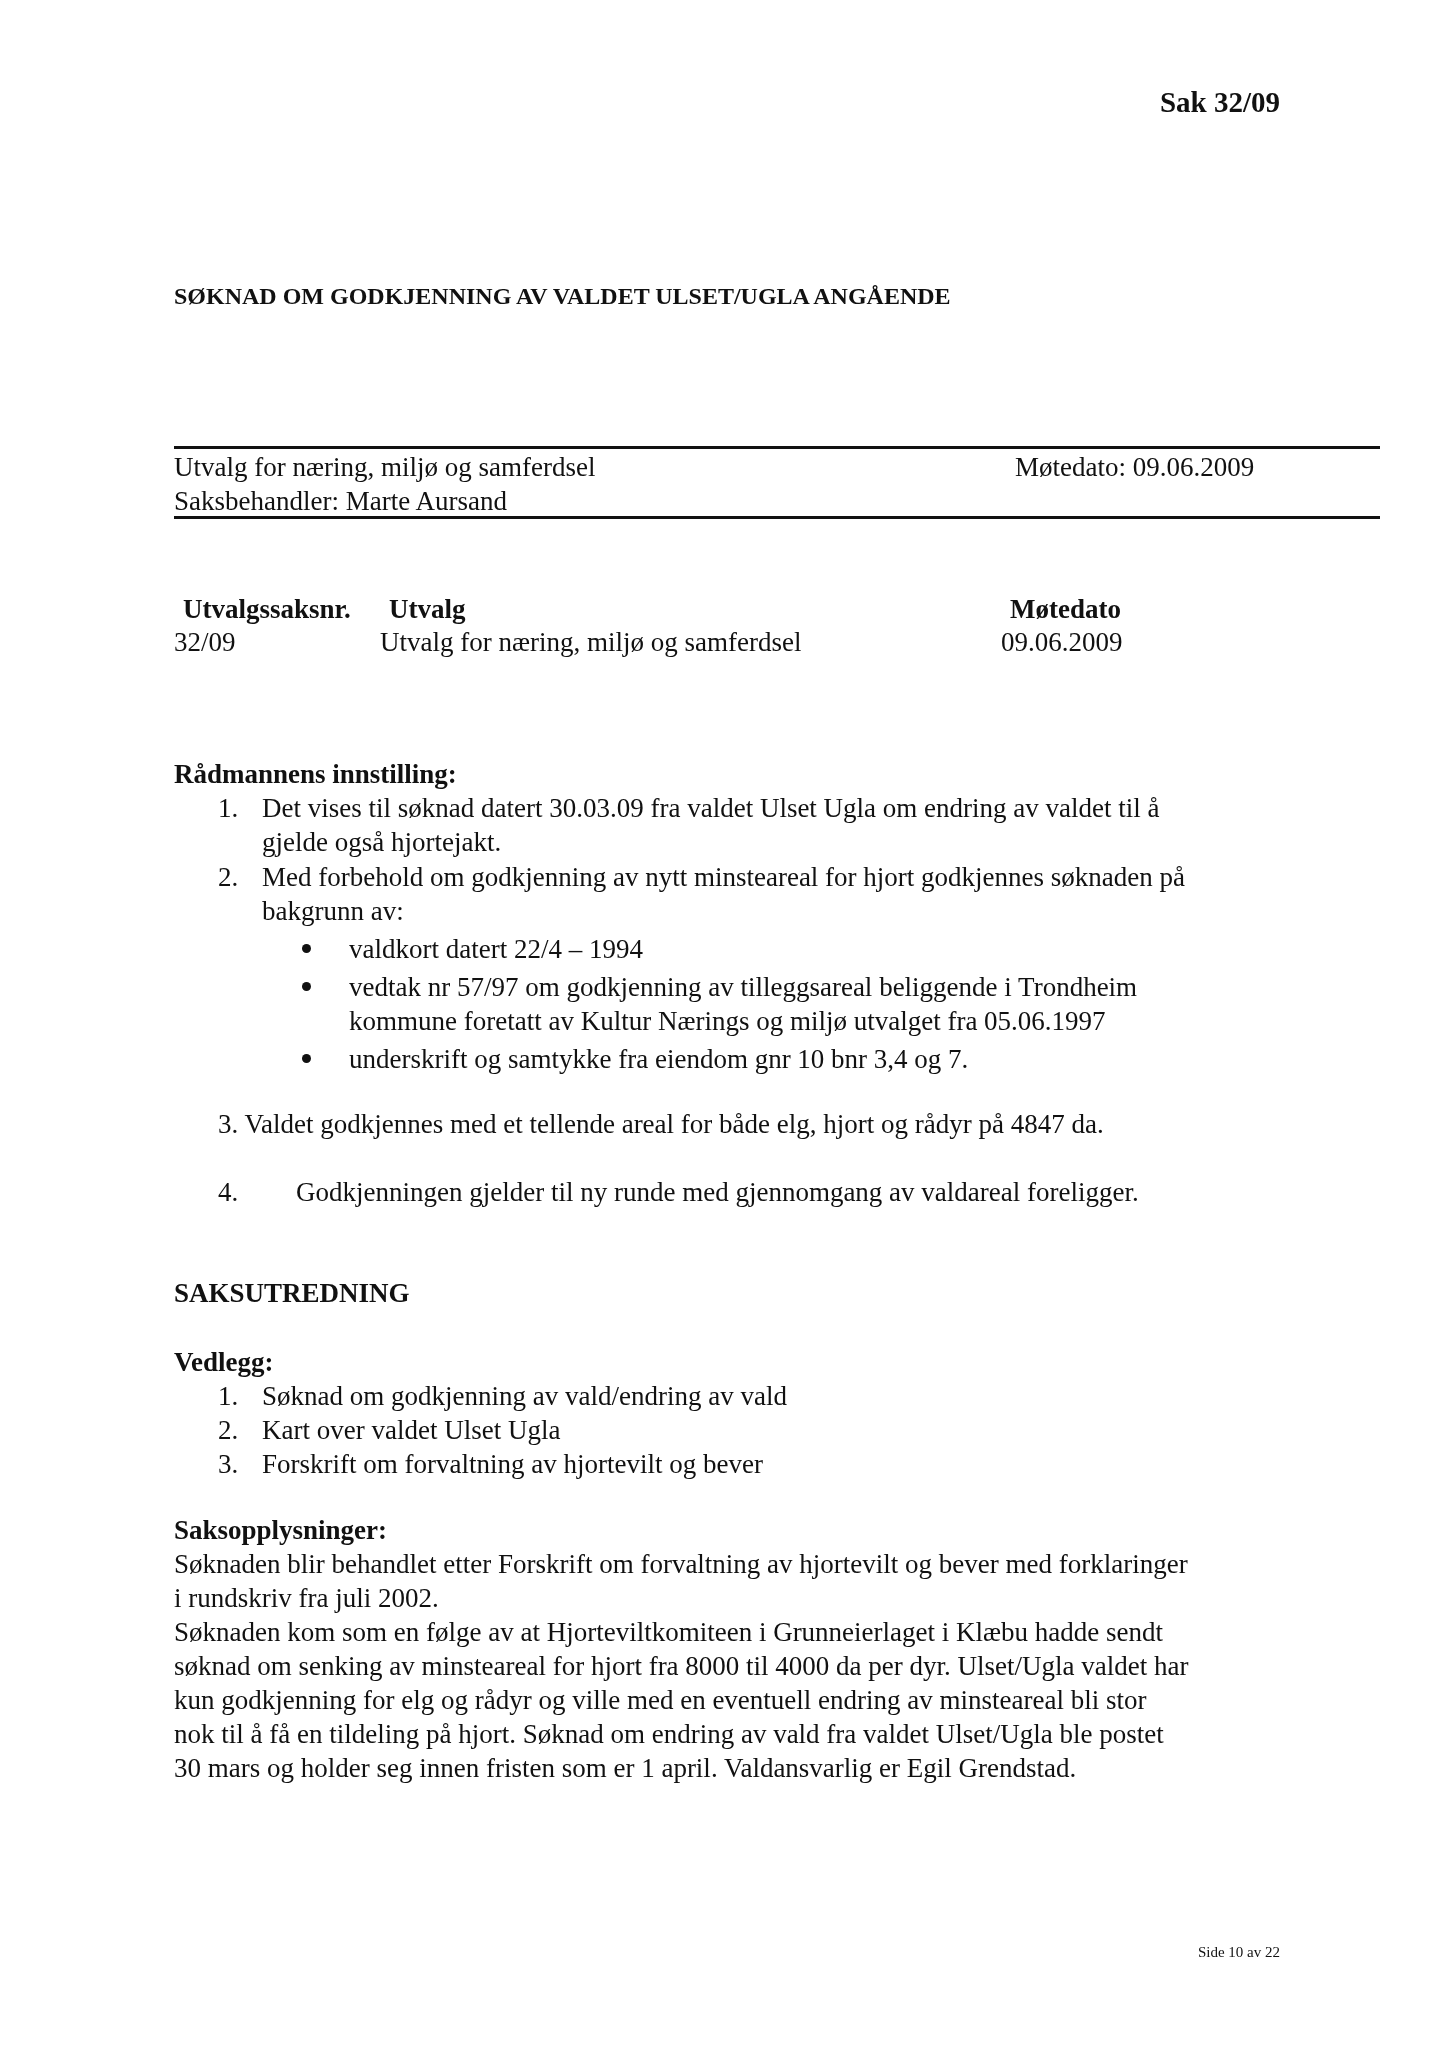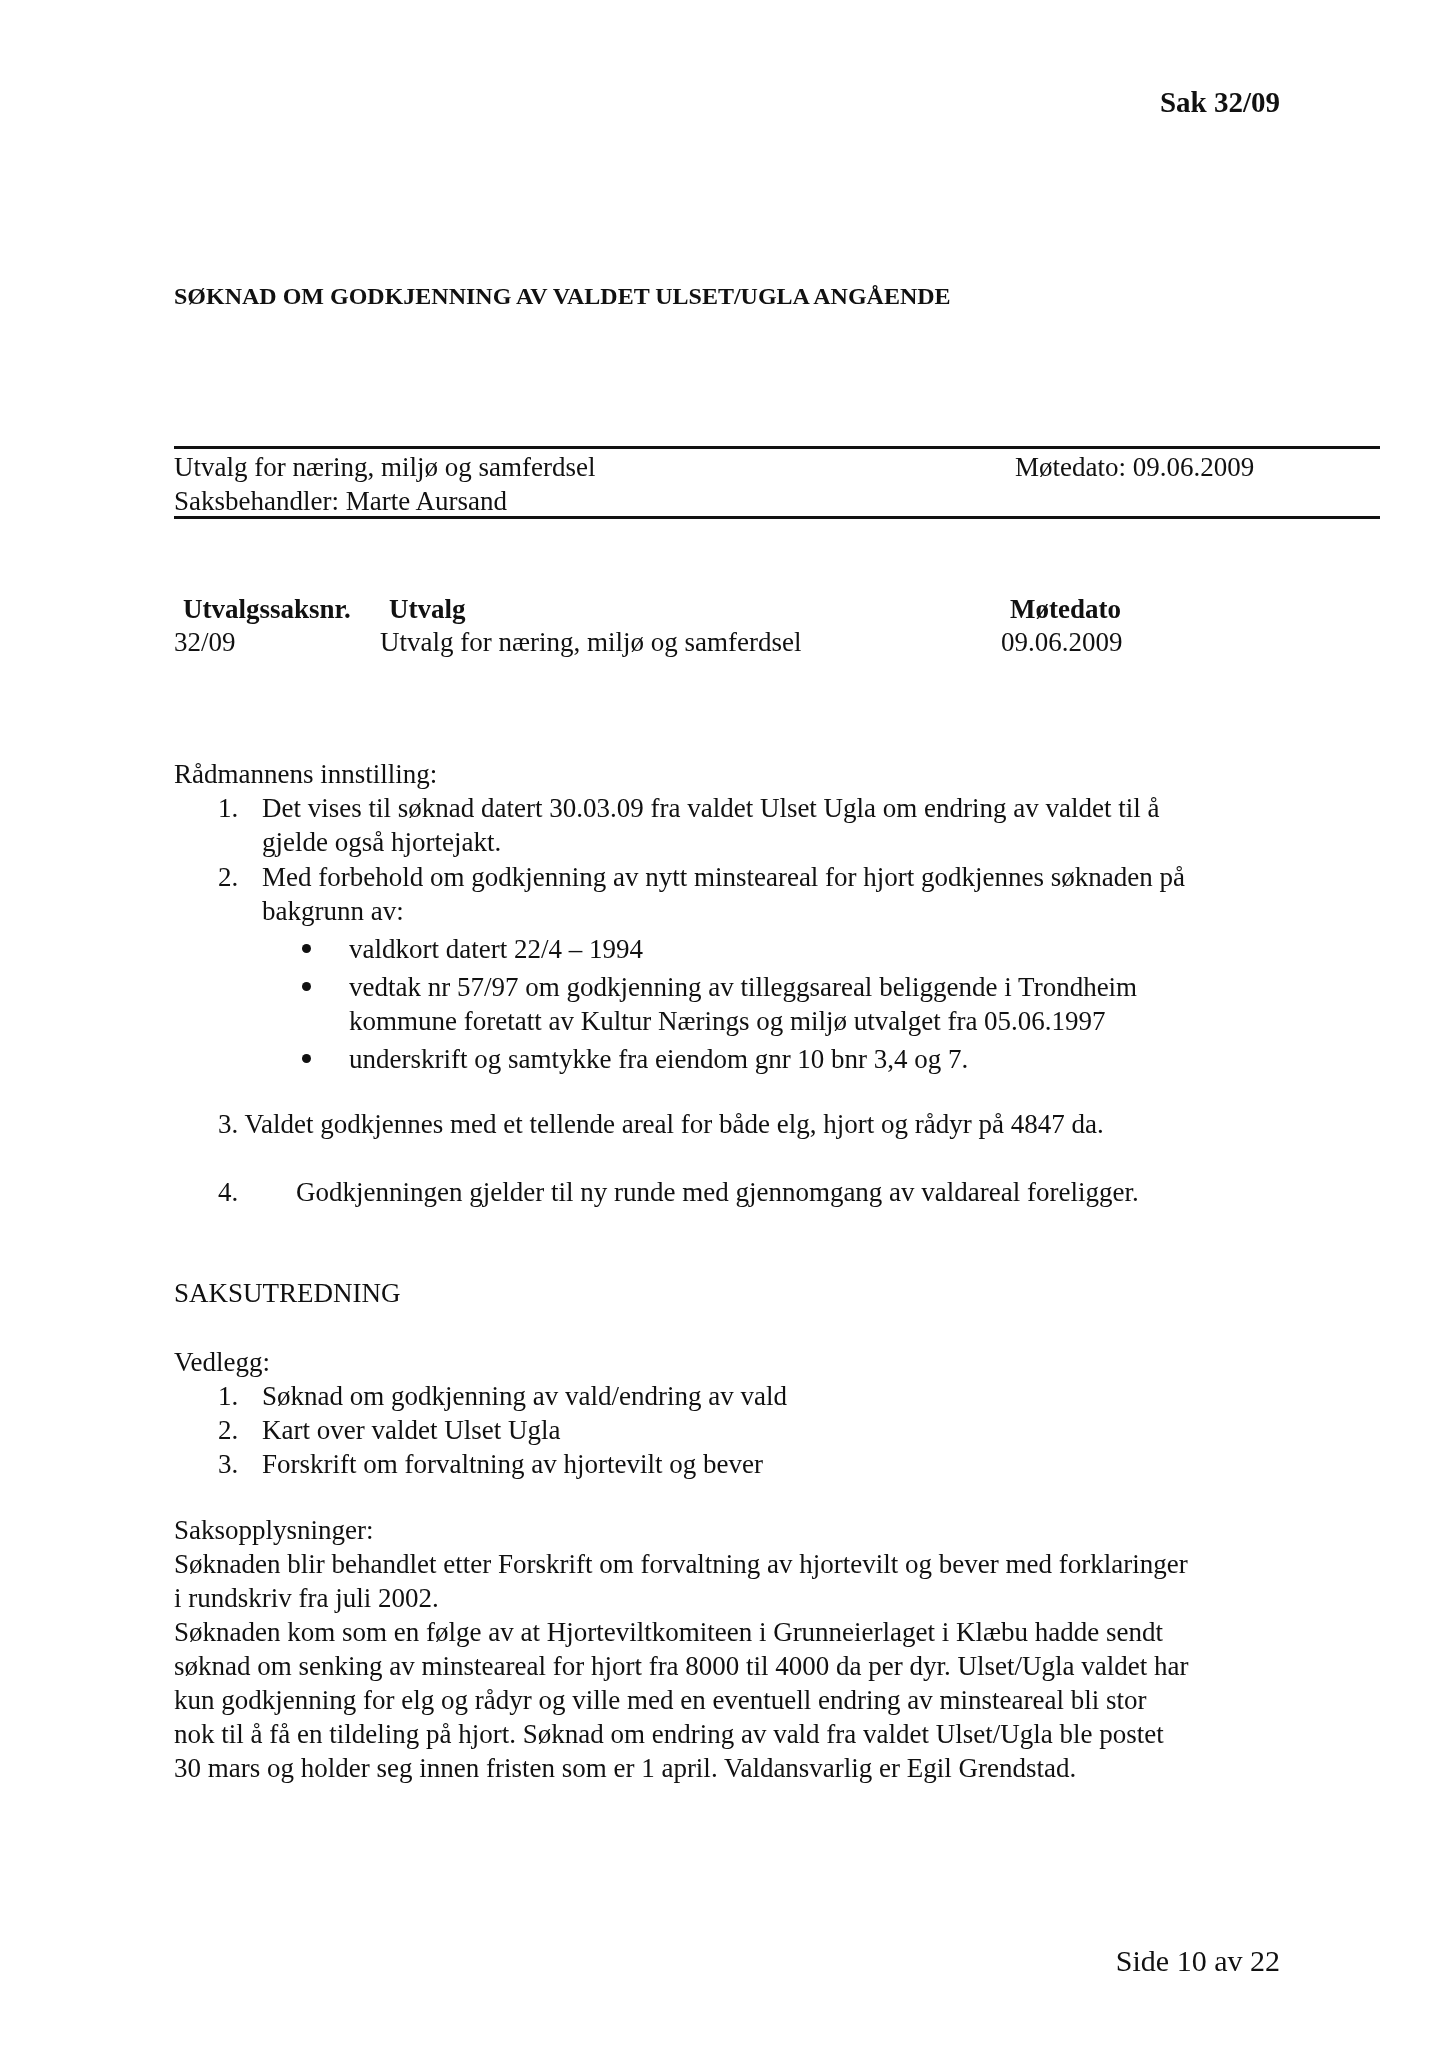--- a/index.html
+++ b/index.html
@@ -50,21 +50,21 @@
     .case-handler { left: 174px; top: 484px; }
 
     
     .th { top: 592px; font-weight: bold; margin-left: 9px; }
     .td { top: 625px; }
     .col1 { left: 174px; }
     .col2 { left: 380px; }
     .col3 { left: 1001px; }
 
     
-    .section-heading { font-weight: normal; }
+    .section-heading { font-weight: bold; }
     .bullet-dot {
       display: inline-block;
       width: 9px; height: 9px;
       border-radius: 50%;
       background: #111;
       vertical-align: middle;
       margin-right: 38px;
       position: relative; top: -3px;
     }
   </style>
@@ -141,15 +141,15 @@
   <div>
     <div class="abs txt" style="left:174px; top:1547px;">Søknaden blir behandlet etter Forskrift om forvaltning av hjortevilt og bever med forklaringer</div>
     <div class="abs txt" style="left:174px; top:1581px;">i rundskriv fra juli 2002.</div>
     <div class="abs txt" style="left:174px; top:1615px;">Søknaden kom som en følge av at Hjorteviltkomiteen i Grunneierlaget i Klæbu hadde sendt</div>
     <div class="abs txt" style="left:174px; top:1649px;">søknad om senking av minsteareal for hjort fra 8000 til 4000 da per dyr. Ulset/Ugla valdet har</div>
     <div class="abs txt" style="left:174px; top:1683px;">kun godkjenning for elg og rådyr og ville med en eventuell endring av minsteareal bli stor</div>
     <div class="abs txt" style="left:174px; top:1717px;text-align:center;">nok til å få en tildeling på hjort. Søknad om endring av vald fra valdet Ulset/Ugla ble postet</div>
     <div class="abs txt" style="left:174px; top:1751px;">30 mars og holder seg innen fristen som er 1 april. Valdansvarlig er Egil Grendstad.</div>
   </div>
 
-  <div class="abs" style="right:167px; top:1944px; font-size:30px;">Side 10 av 22</div>
+  <div class="abs" style="right:167px; top:1944px; font-size:15px;">Side 10 av 22</div>
 
 </div>
 
 </body></html>

